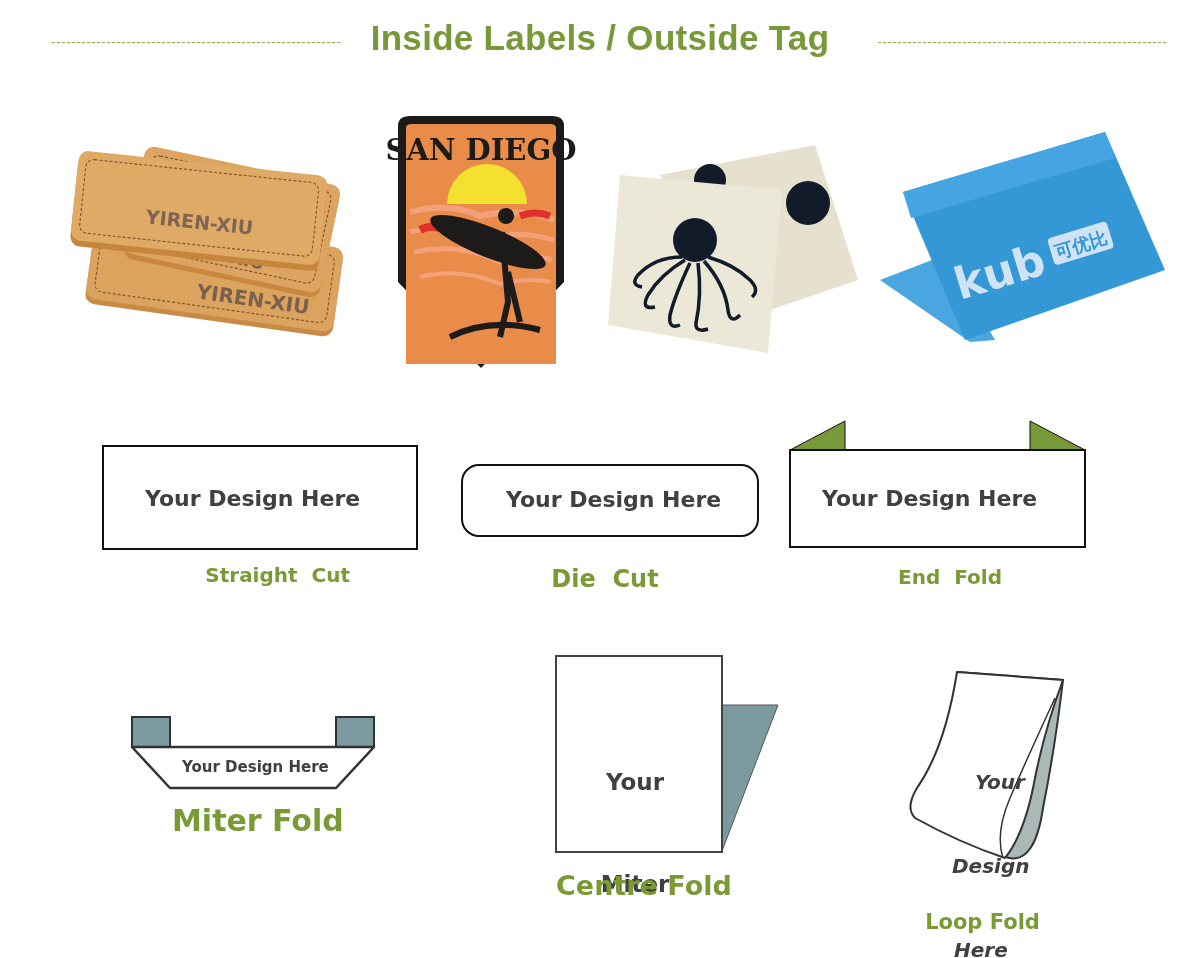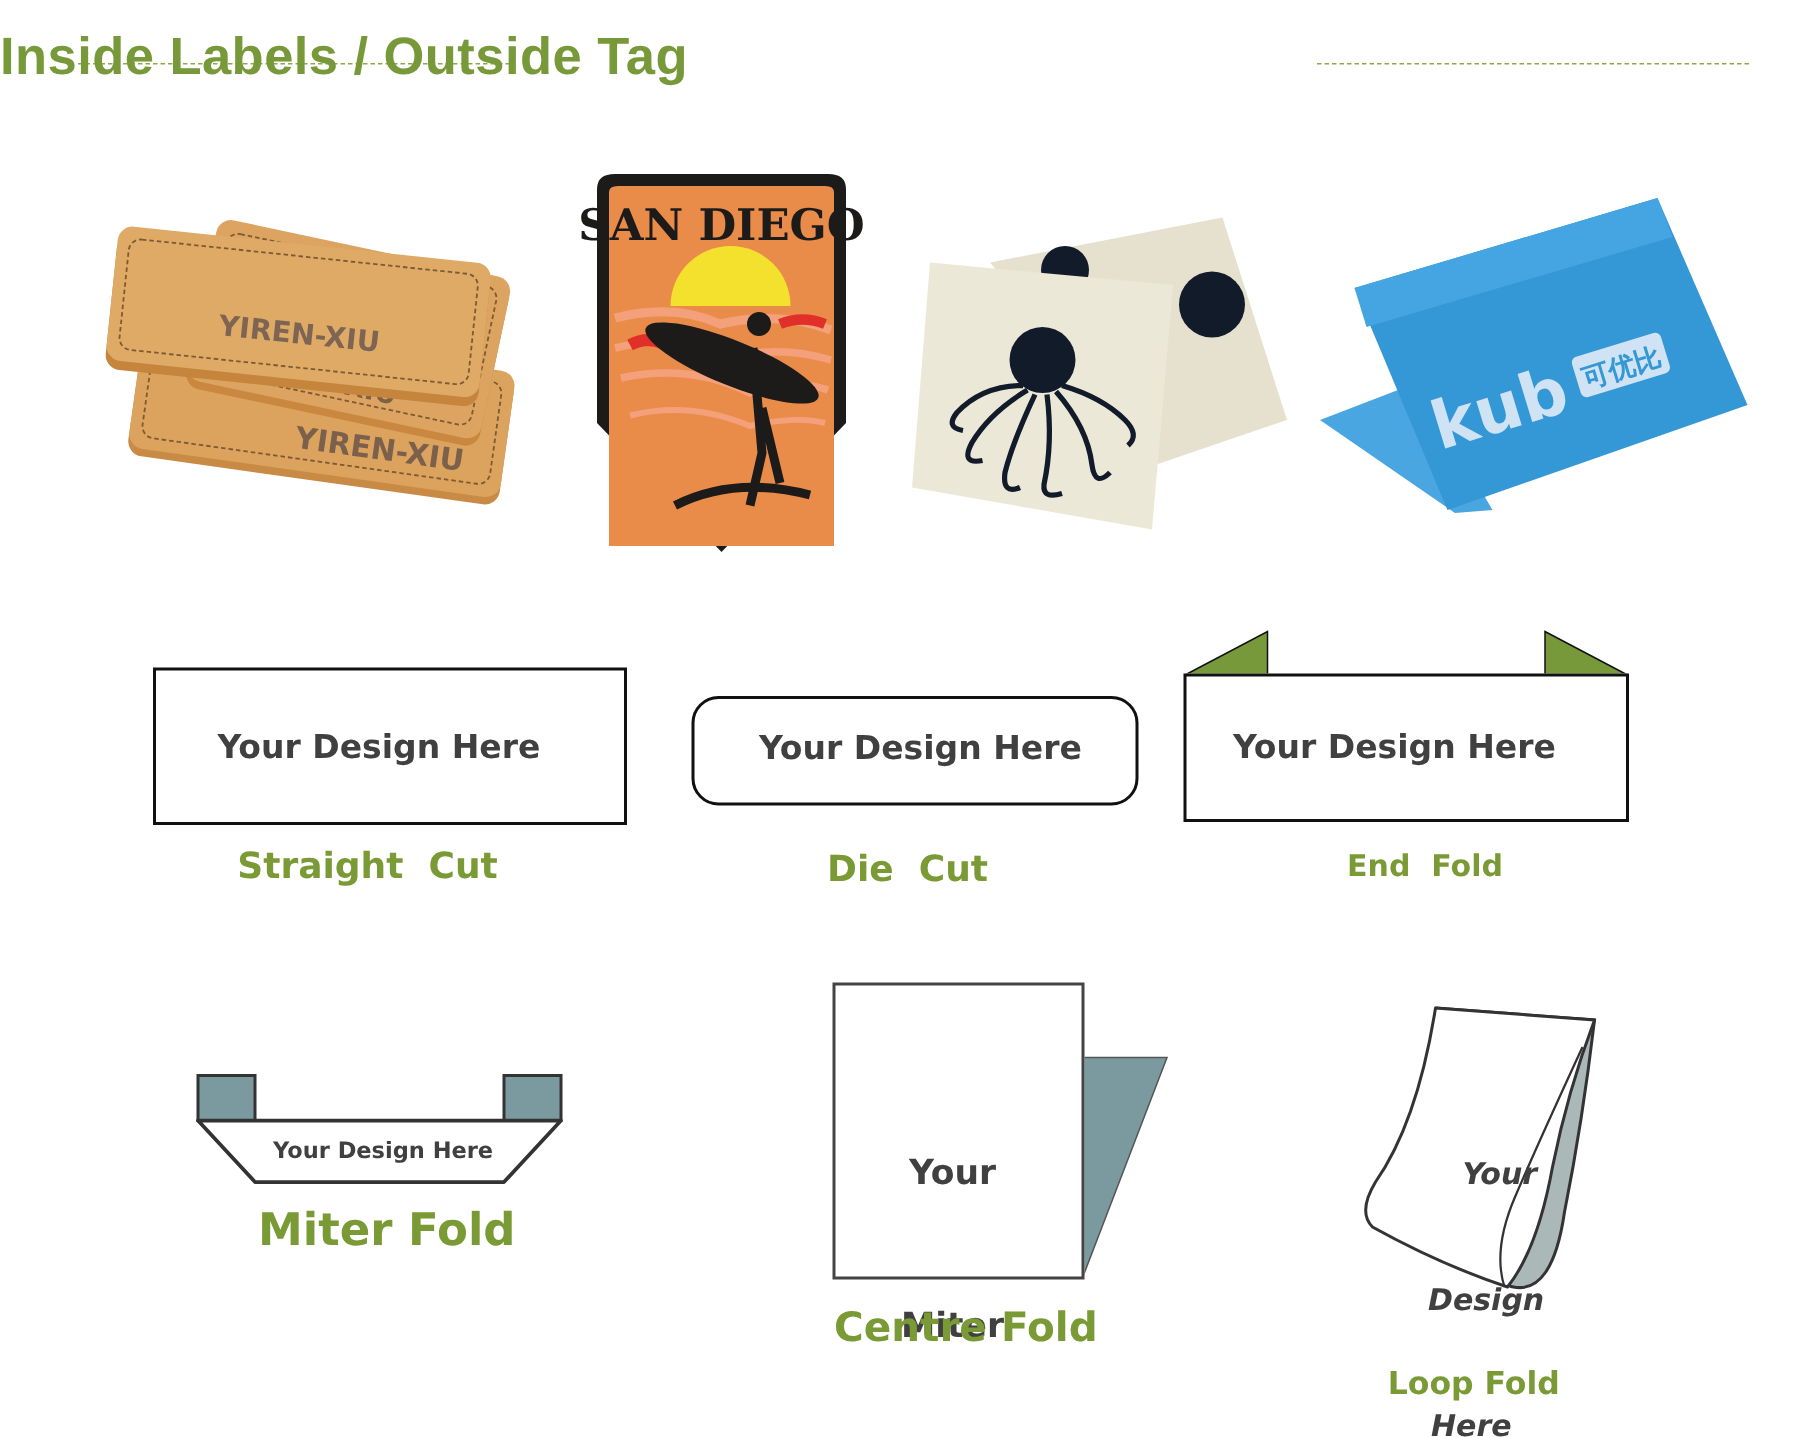--- a/index.html
+++ b/index.html
@@ -1,19 +1,19 @@
 <!DOCTYPE html>
 <html><head>
 <meta charset="utf-8">
 <style>
   html, body { margin:0; padding:0; background:#ffffff; }
   body { width:1200px; height:958px; position:relative; overflow:hidden; font-family:"DejaVu Sans", sans-serif; }
   .abs { position:absolute; }
   .header-line { position:absolute; top:42px; height:0; border-top:1px dashed #8aab47; }
-  .page-title { position:absolute; top:18px; left:0; width:1200px; font-family:"Liberation Sans", sans-serif; font-weight:bold; font-size:35px; color:#78993a; letter-spacing:0.3px; }
+  .page-title { position:absolute; top:18px; left:0; width:1200px; text-align:center; font-family:"Liberation Sans", sans-serif; font-weight:bold; font-size:35px; color:#78993a; letter-spacing:0.3px; }
   .caption { position:absolute; font-weight:bold; color:#7a9a35; font-family:"DejaVu Sans", sans-serif; white-space:pre; text-align:center; }
   .design-text { font-weight:bold; color:#404040; font-family:"DejaVu Sans", sans-serif; white-space:pre; }
   .box { position:absolute; box-sizing:border-box; background:#fff; }
   svg { position:absolute; overflow:visible; }
 </style>
 </head>
 <body>
 
 <div class="header-line" style="left:52px; width:288px;"></div>
 <div class="header-line" style="left:878px; width:288px;"></div>
@@ -88,21 +88,21 @@
     <text x="85" y="170" transform="rotate(-17 85 170)" font-family="DejaVu Sans, sans-serif" font-weight="bold" font-size="44" fill="#cfe3f4">kub</text>
     <g transform="rotate(-17 205 125)">
       <rect x="178" y="100" width="62" height="28" rx="4" fill="#cfe3f4"></rect>
       <text x="209" y="122" text-anchor="middle" font-family="DejaVu Sans, sans-serif" font-weight="bold" font-size="18" fill="#3497d6">可优比</text>
     </g>
   </svg>
 </div>
 
 <div class="box" style="left:102px; top:445px; width:316px; height:105px; border:2px solid #111;"></div>
 <div class="abs design-text" style="left:145px; top:486px; font-size:22px;">Your Design Here</div>
-<div class="caption" style="left:140px; top:563px; width:210px; font-size:24px;">Straight  Cut</div>
+<div class="caption" style="left:140px; top:563px; width:210px; font-size:20px;text-align:right;">Straight  Cut</div>
 
 <div class="box" style="left:461px; top:464px; width:298px; height:73px; border:2px solid #111; border-radius:18px;"></div>
 <div class="abs design-text" style="left:506px; top:487px; font-size:22px;">Your Design Here</div>
 <div class="caption" style="left:520px; top:565px; width:170px; font-size:24px;">Die  Cut</div>
 
 <svg style="left:789px; top:420px;" width="298" height="32" viewBox="0 0 298 32">
   <polygon points="1,30 56,1 56,30" fill="#77993a" stroke="#111" stroke-width="1"></polygon>
   <polygon points="241,1 296,30 241,30" fill="#77993a" stroke="#111" stroke-width="1"></polygon>
 </svg>
 <div class="box" style="left:789px; top:449px; width:297px; height:99px; border:2px solid #111;"></div>

